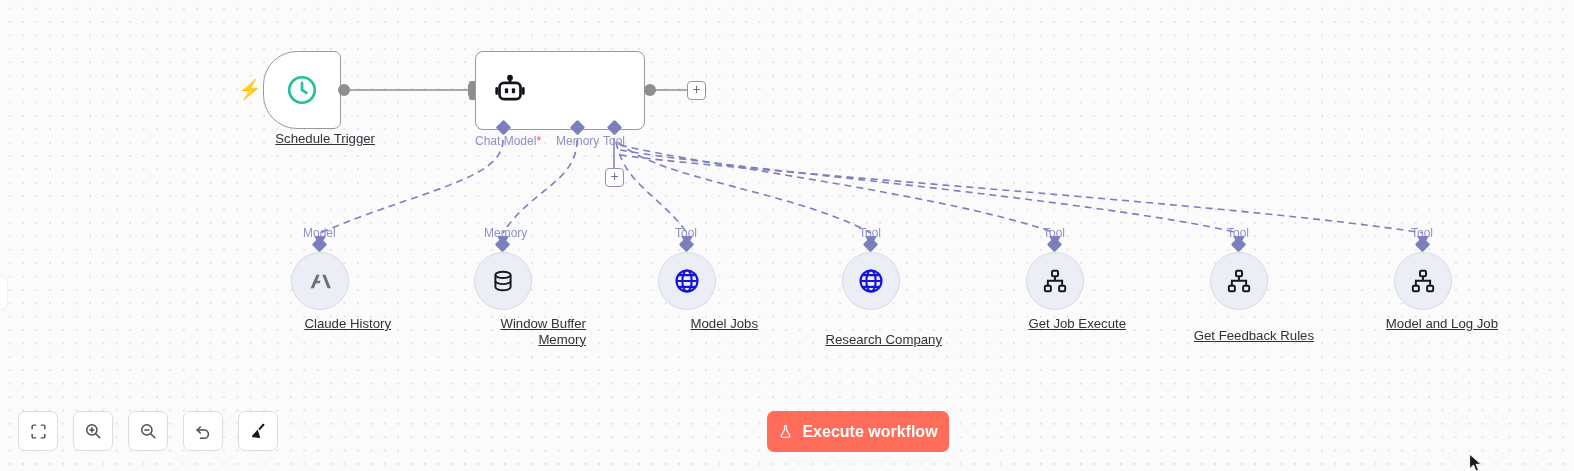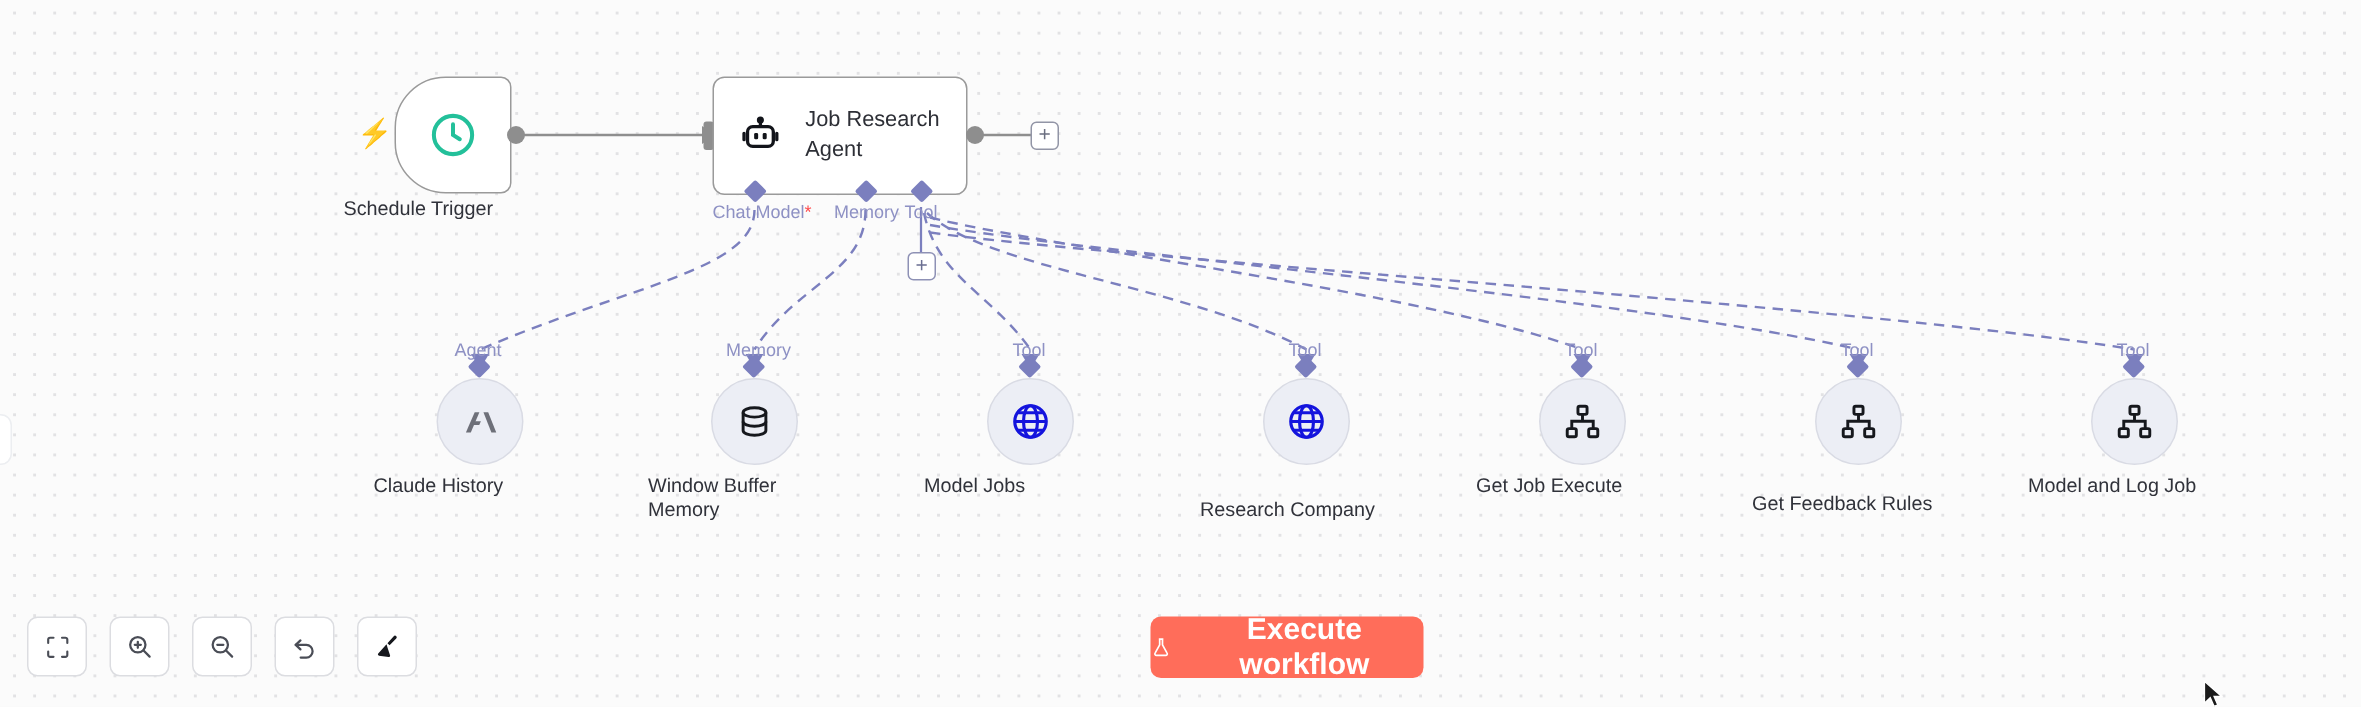--- a/index.html
+++ b/index.html
@@ -52,23 +52,24 @@
     font-size: 14.5px;
     color: #2d2f36;
     line-height: 1.32;
     max-width: 110px;
   }
   
   .node-caption {
     position: absolute;
     font-size: 13.2px;
     color: #30323a;
-    text-align: left;
+    text-align: right;
     line-height: 1.18;
     white-space: pre-line;
+    text-decoration: underline;
   }
   
   .io-dot {
     position: absolute;
     width: 12px; height: 12px;
     border-radius: 50%;
     background: #8e8e8e;
   }
   .in-stub {
     position: absolute;
@@ -124,21 +125,21 @@
     cursor: pointer;
   }
   
   .execute-btn {
     position: absolute;
     left: 767px; top: 411px;
     width: 182px; height: 41px;
     background: #ff6d5a;
     border: none; border-radius: 7px;
     color: #fff;
-    font-size: 20px;
+    font-size: 16px;
     font-weight: bold;
     font-family: "Liberation Sans", sans-serif;
     display: flex; align-items: center; justify-content: center;
     gap: 9px;
     cursor: pointer;
   }
   
   .left-rail {
     position: absolute;
     left: -7px; top: 276px;
@@ -202,57 +203,56 @@
   <div class="in-stub" style="left:469px; top:81px;"></div>
   <div class="agent-node" style="left:475px; top:51px; width:170px; height:79px;">
     <svg width="34" height="34" viewBox="0 0 24 24" fill="none" stroke="#12141a" stroke-width="1.9">
       <path d="M12 3.2v2.4" stroke-linecap="round"></path>
       <circle cx="12" cy="2.6" r="1.1" fill="#12141a"></circle>
       <rect x="4.6" y="6.3" width="14.8" height="11.4" rx="3"></rect>
       <rect x="8.4" y="10" width="2.3" height="3.6" rx="0.8" fill="#12141a" stroke="none"></rect>
       <rect x="13.3" y="10" width="2.3" height="3.6" rx="0.8" fill="#12141a" stroke="none"></rect>
       <path d="M2.6 10.2v3.6M21.4 10.2v3.6" stroke-linecap="round"></path>
     </svg>
-    <div class="agent-title">Job Research Agent</div>
   </div>
   <div class="io-dot" style="left:644px; top:84px;"></div>
   <div class="plus-btn" style="left:687px; top:81px;">+</div>
 
   <div class="diamond" style="left:498px; top:122px;"></div>
   <div class="port-label" style="left:475px; top:134px;"><span>Chat Model</span><span class="req">*</span></div>
 
   <div class="diamond" style="left:572px; top:122px;"></div>
   <div class="port-label" style="left:556px; top:134px;">Memory</div>
 
   <div class="diamond" style="left:609px; top:122px;"></div>
   <div class="port-label" style="left:603px; top:134px;">Tool</div>
 
   <div class="plus-btn sub" style="left:605px; top:168px;">+</div>
 
-  <div class="port-label" style="left:303px; top:226px;">Agent</div>
+  <div class="port-label" style="left:303px; top:226px;">Model</div>
   <div class="diamond" style="left:314px; top:239px;"></div>
   <div class="subnode" style="left:291px; top:252px;">
     <svg width="27" height="27" viewBox="0 0 24 24">
       <path d="M3.2 18 L8.4 6 L11.2 6 L6.1 18 Z" fill="#6e7079"></path>
       <path d="M7.8 11.4 L12.1 11.4 L11.1 13.6 L6.9 13.6 Z" fill="#6e7079"></path>
       <path d="M13.6 6 L16.4 6 L21.2 18 L18.3 18 Z" fill="#6e7079"></path>
     </svg>
   </div>
   <div class="node-caption" style="left:249px; top:316px; width:142px;">Claude History</div>
 
   <div class="port-label" style="left:484px; top:226px;">Memory</div>
   <div class="diamond" style="left:497px; top:239px;"></div>
   <div class="subnode" style="left:474px; top:252px;">
     <svg width="26" height="26" viewBox="0 0 24 24" fill="none" stroke="#16181d" stroke-width="1.8">
       <ellipse cx="12" cy="6.4" rx="7" ry="2.9"></ellipse>
       <path d="M5 6.4v11.2c0 1.6 3.1 2.9 7 2.9s7-1.3 7-2.9V6.4"></path>
       <path d="M5 12c0 1.6 3.1 2.9 7 2.9s7-1.3 7-2.9"></path>
     </svg>
   </div>
-  <div class="node-caption" style="left:432px; top:316px; width:142px;">Window Buffer
+  <div class="node-caption" style="left:444px; top:316px; width:142px;">Window Buffer
 Memory</div>
 
   <div class="port-label" style="left:675px; top:226px;">Tool</div>
   <div class="diamond" style="left:681px; top:239px;"></div>
   <div class="subnode" style="left:658px; top:252px;">
     <svg width="28" height="28" viewBox="0 0 24 24" fill="none" stroke="#1414dd" stroke-width="1.8">
       <circle cx="12" cy="12" r="9"></circle>
       <ellipse cx="12" cy="12" rx="4" ry="9"></ellipse>
       <path d="M3 12h18M4.6 7h14.8M4.6 17h14.8"></path>
     </svg>

